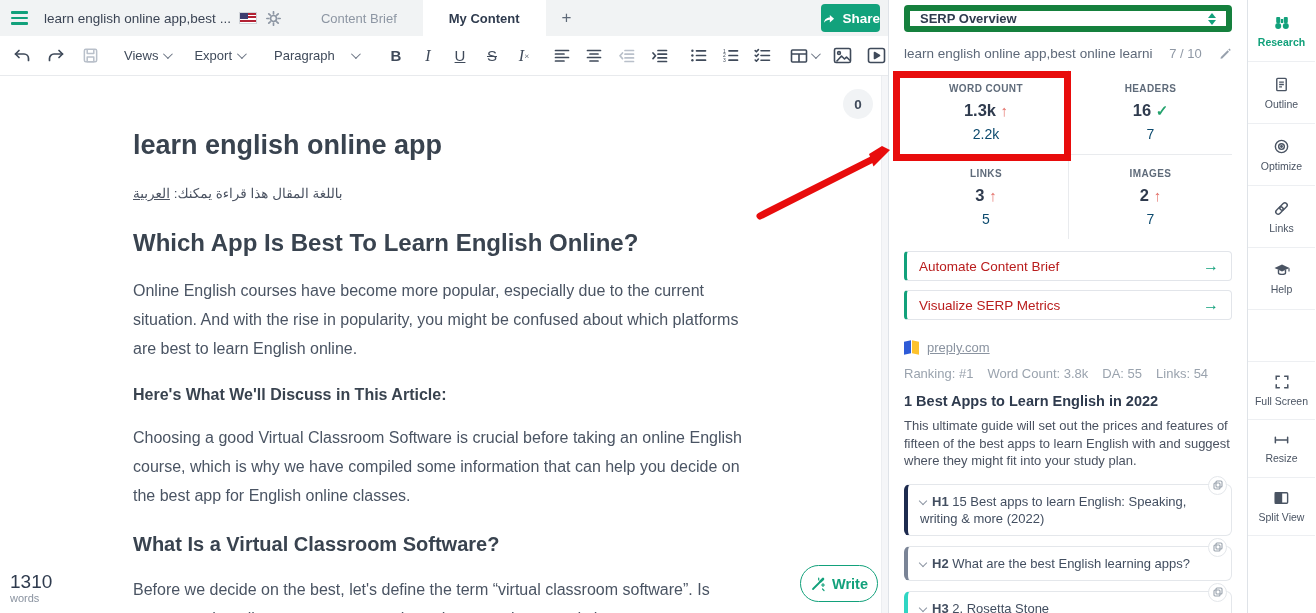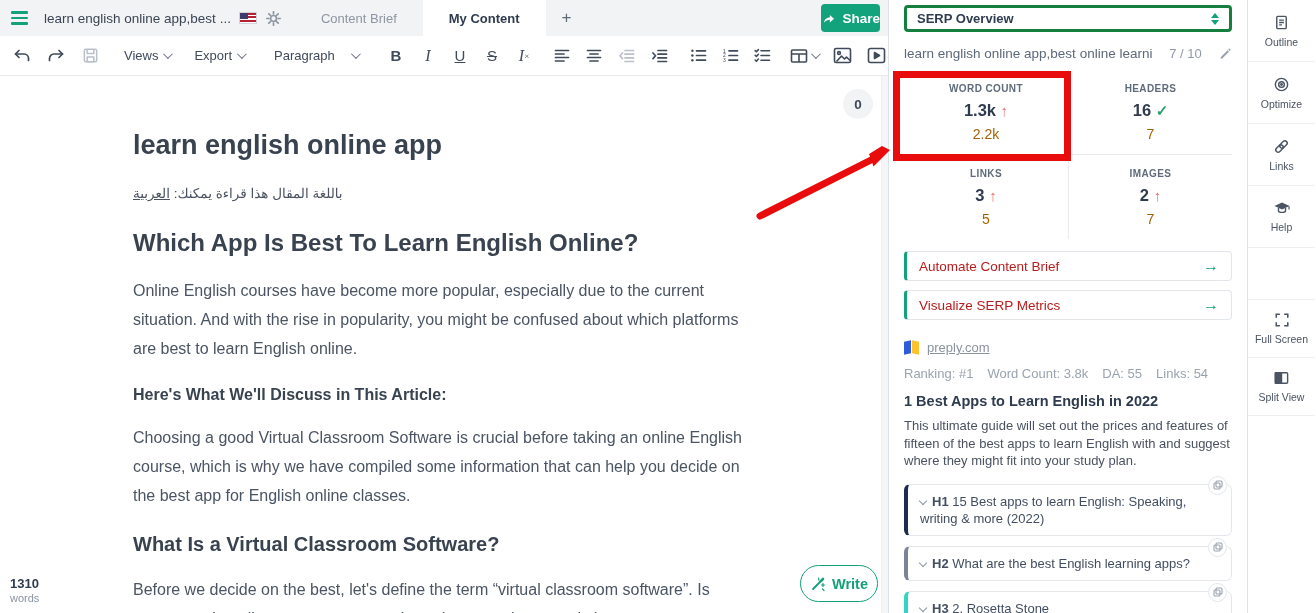--- a/index.html
+++ b/index.html
@@ -49,48 +49,48 @@
   .ar { unicode-bidi:isolate; direction:rtl; }
   .ar-link { text-decoration:underline; cursor:pointer; color:#4a5261; }
   .ed-h2 { margin-top:28px; font-size:24px; font-weight:bold; color:#39434f; }
   .ed-p { margin-top:19px; font-size:16px; line-height:29px; color:#4a5463; }
   .ed-bold-line { margin-top:23px; font-size:16px; font-weight:bold; color:#39434f; }
   .ed-h3 { margin-top:23px; font-size:20px; font-weight:bold; color:#39434f; }
   .comment-badge { position:absolute; left:843px; top:89px; width:30px; height:30px; border-radius:50%;
     background:#f1f3f5; color:#3f4a5a; font-size:13.5px; font-weight:bold; display:flex; align-items:center; justify-content:center; cursor:pointer; }
   .scroll-strip { position:absolute; right:0; top:76px; bottom:0; width:7px; background:#f5f6f8; border-left:1px solid #eceef1; }
   .wordcount-float { position:absolute; left:10px; bottom:8px; line-height:1.15; }
-  .wordcount-float .n { font-size:13px; font-weight:bold; color:#2f3b4e; }
+  .wordcount-float .n { font-size:19px; font-weight:normal; color:#2f3b4e; }
   .wordcount-float .w { font-size:11px; color:#8a93a0; }
   .write-btn { position:absolute; right:10px; bottom:11px; width:78px; height:37px; border-radius:19px;
     background:#fff; border:1.5px solid #12a17b; color:#12a17b; font-size:14.5px; font-weight:bold;
     display:flex; align-items:center; justify-content:center; gap:6px; cursor:pointer; font-family:inherit; }
 
   
   .serp-col { width:359px; border-right:1px solid #dfe3e8; background:#fff; padding:0 15px; position:relative; }
-  .serp-select { margin-top:5px; height:27px; border:3px solid #15803d; border-radius:4px; display:flex;
+  .serp-select { margin-top:5px; height:27px; border:6px solid #15803d; border-radius:4px; display:flex;
     align-items:center; padding:0 10px; cursor:pointer; }
   .serp-select .lbl { font-size:13px; font-weight:bold; color:#303c4f; flex:1; }
   .sort-arrows { display:flex; flex-direction:column; gap:2px; }
   .sort-arrows i { display:block; width:0; height:0; border-left:4px solid transparent; border-right:4px solid transparent; }
   .sort-arrows .up { border-bottom:5px solid #12a17b; }
   .sort-arrows .down { border-top:5px solid #12a17b; }
   .kw-row { margin-top:14px; display:flex; align-items:center;justify-content:space-between; }
   .kw-text { font-size:13.5px; color:#5d6878; white-space:nowrap; overflow:hidden; width:248px; }
   .kw-progress { font-size:13px; color:#8f98a5; margin-left:6px; white-space:nowrap; }
   .kw-pencil { margin-left:6px; cursor:pointer; display:flex; }
   .stats { margin-top:9px; display:grid; grid-template-columns:1fr 1fr; }
   .stat { text-align:center; padding:13px 0 12px; }
   .stat:nth-child(1), .stat:nth-child(2) { border-bottom:1px solid #e9ebee; }
   .stat:nth-child(2), .stat:nth-child(4) { border-left:1px solid #e9ebee; }
   .stat .lab { font-size:10px; font-weight:bold; letter-spacing:0.4px; color:#5f6b7a; }
   .stat .val { margin-top:7px; font-size:16.5px; font-weight:bold; color:#2f3b4e; }
   .stat .val .up-ind { color:#e4726b; font-weight:bold; font-size:15px; }
   .stat .val .ok-ind { color:#23a26d; font-weight:bold; font-size:15px; }
-  .stat .tgt { margin-top:6px; font-size:14px; color:#a16207; }
+  .stat .tgt { margin-top:6px; font-size:14px; color:#0c4a6e; }
   .action-btn { margin-top:9px; height:30px; border:1px solid #e2e5ea; border-left:3px solid #12a17b; border-radius:4px;
     display:flex; align-items:center; padding:0 12px; cursor:pointer; background:#fff; width:100%; font-family:inherit; }
   .action-btn .t { flex:1; text-align:left; font-size:13.5px; color:#b91c1c; }
   .action-btn .arr { color:#12a17b; font-size:16px; font-weight:bold; }
   .result { margin-top:20px; }
   .site-row { display:flex; align-items:center; gap:8px; }
   .favicon { width:15px; height:15px; position:relative; }
   .favicon .b1 { position:absolute; left:0; top:1px; width:7px; height:13px; background:#2e5bd7; transform:skewY(-14deg); }
   .favicon .b2 { position:absolute; right:0; top:1px; width:7px; height:13px; background:#fdc22c; transform:skewY(14deg); }
   .site-link { font-size:13px; color:#8a93a0; text-decoration:underline; cursor:pointer; }
@@ -383,20 +383,30 @@
             <svg width="10" height="10" viewBox="0 0 10 10" fill="none" stroke="#9aa3ae" stroke-width="1.1">
               <rect x="1" y="3" width="6" height="6" rx="1"></rect>
               <rect x="3" y="1" width="6" height="6" rx="1"></rect>
             </svg>
           </span>
       </div>
     </div>
   </div>
 
   <div class="rail">
+    <div class="rail-item active">
+      <svg width="18" height="17" viewBox="0 0 18 17" fill="#12a17b">
+        <rect x="3.2" y="3" width="4" height="6" rx="1"></rect>
+          <rect x="10.8" y="3" width="4" height="6" rx="1"></rect>
+        <circle cx="5.2" cy="12" r="3"></circle>
+          <circle cx="12.8" cy="12" r="3"></circle>
+          <rect x="7.8" y="5" width="2.4" height="4"></rect>
+      </svg>
+      <span class="rlabel">Research</span>
+    </div>
     <div class="rail-item">
       <svg width="17" height="17" viewBox="0 0 18 18" fill="none" stroke="#4a5463" stroke-width="1.5">
         <rect x="4" y="2.5" width="10" height="13" rx="1"></rect>
           <path d="M6.5 6.5H11.5 M6.5 9H11.5 M6.5 11.5H9.5"></path>
       </svg>
       <span class="rlabel">Outline</span>
     </div>
     <div class="rail-item">
       <svg width="17" height="17" viewBox="0 0 18 18" fill="none" stroke="#4a5463" stroke-width="1.5">
         <circle cx="9" cy="9" r="6.5"></circle>
@@ -423,20 +433,26 @@
       <span class="rlabel">Help</span>
     </div>
     <div class="rail-gap"></div>
     <div class="rail-item bottom">
       <svg width="16" height="16" viewBox="0 0 18 18" fill="none" stroke="#4a5463" stroke-width="1.7" stroke-linecap="round">
         <path d="M2.5 6 V2.5 H6 M12 2.5 H15.5 V6 M15.5 12 V15.5 H12 M6 15.5 H2.5 V12"></path>
       </svg>
       <span class="rlabel">Full Screen</span>
     </div>
     <div class="rail-item bottom">
+      <svg width="17" height="14" viewBox="0 0 18 14" fill="none" stroke="#4a5463" stroke-width="1.6" stroke-linecap="round">
+        <path d="M2.5 7 H15.5 M2.5 4.2 V9.8 M15.5 4.2 V9.8"></path>
+      </svg>
+      <span class="rlabel">Resize</span>
+    </div>
+    <div class="rail-item bottom">
       <svg width="17" height="16" viewBox="0 0 18 17" fill="none" stroke="#4a5463" stroke-width="1.5">
         <rect x="2.5" y="3" width="13" height="11" rx="1"></rect>
           <rect x="2.5" y="3" width="6.5" height="11" fill="#4a5463"></rect>
       </svg>
       <span class="rlabel">Split View</span>
     </div>
   </div>
 
   <div class="red-rect"></div>
   <svg class="red-arrow" width="150" height="90" viewBox="0 0 150 90">

